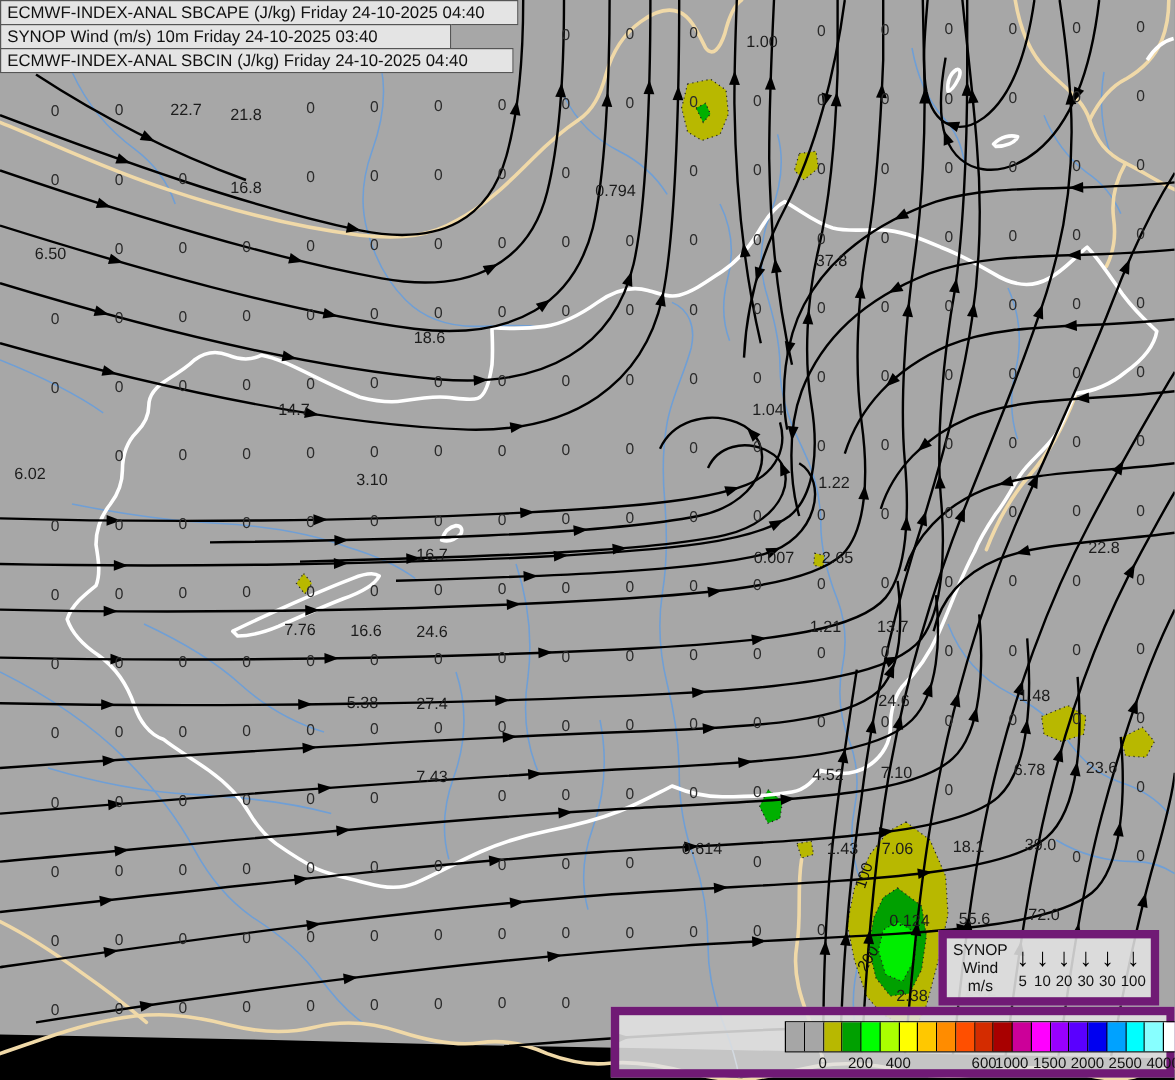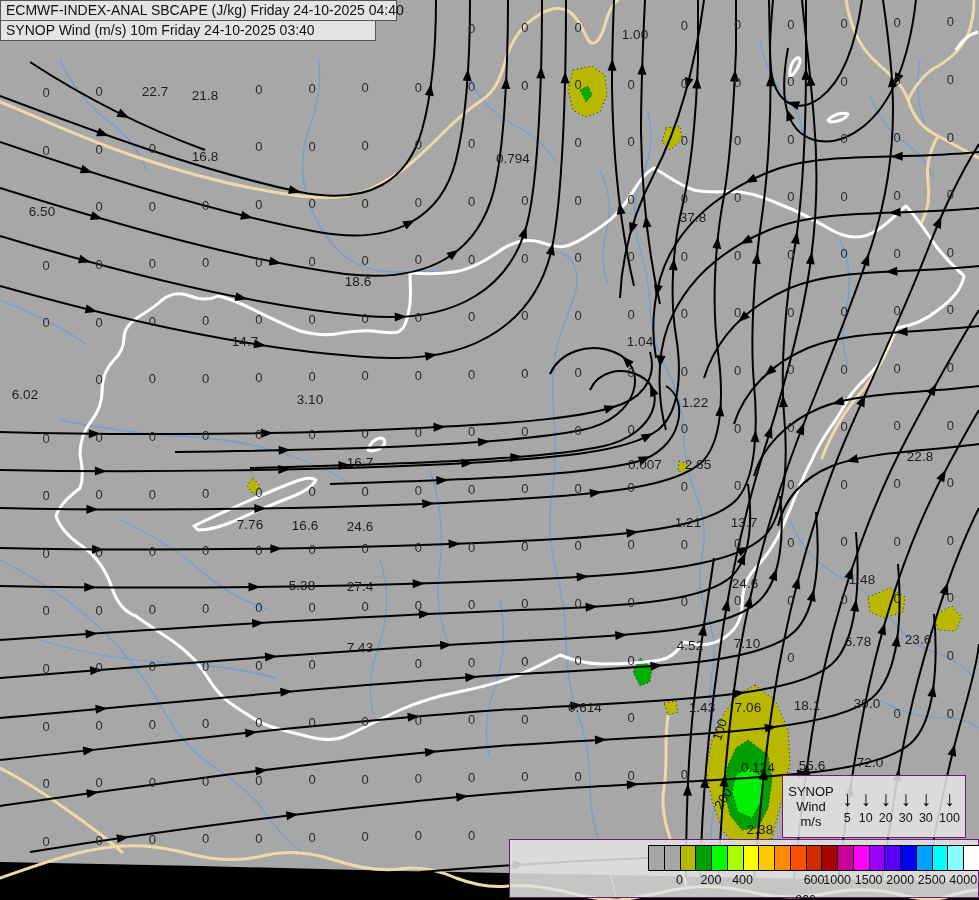--- a/index.html
+++ b/index.html
@@ -3,21 +3,21 @@
 <meta charset="utf-8">
 <style>
   html,body{margin:0;padding:0;background:#888;}
   #stage{position:relative;width:979px;height:900px;overflow:hidden;background:#a7a7a7;
          font-family:"Liberation Sans",sans-serif;}
   #mapsvg{position:absolute;left:0;top:0;}
   .titlebox{position:absolute;left:0;background:rgba(233,233,233,0.92);border:1px solid #555;
             box-sizing:border-box;height:21px;line-height:19px;padding-left:5px;
             font-size:14px;color:#111;white-space:nowrap;}
   .legend{position:absolute;box-sizing:border-box;background:rgba(226,226,226,0.87);
-          border:1px solid #701a75;}
+          border:7px solid #701a75;}
   #windlegend{left:782px;top:775px;width:184px;height:63px;display:flex;align-items:center;}
   .wl-title{width:56px;text-align:center;font-size:13px;color:#111;line-height:15px;}
   .wl-cols{flex:1;display:flex;justify-content:space-around;padding-right:2px;}
   .wl-col{display:flex;flex-direction:column;align-items:center;}
   .wl-arrow{font-size:21px;font-weight:bold;line-height:22px;color:#000;}
   .wl-num{font-size:12.5px;color:#111;margin-top:1px;}
   #capelegend{left:509px;top:839px;width:470px;height:59px;}
   .cl-title{position:absolute;left:0;top:4px;width:136px;text-align:center;
             font-size:12.5px;color:#111;line-height:16px;}
   #capestrip{position:absolute;left:138px;top:5px;height:24px;display:flex;
@@ -532,22 +532,23 @@
       <text x="748" y="712" fill="#1c1c1c" font-size="13.5px" text-anchor="middle">7.06</text>
       <text x="807" y="710" fill="#1c1c1c" font-size="13.5px" text-anchor="middle">18.1</text>
       <text x="867" y="708" fill="#1c1c1c" font-size="13.5px" text-anchor="middle">39.0</text>
       <text x="758" y="772" fill="#1c1c1c" font-size="13.5px" text-anchor="middle">0.124</text>
       <text x="812" y="770" fill="#1c1c1c" font-size="13.5px" text-anchor="middle">55.6</text>
       <text x="870" y="767" fill="#1c1c1c" font-size="13.5px" text-anchor="middle">72.0</text>
       <text x="760" y="834" fill="#1c1c1c" font-size="13.5px" text-anchor="middle">2.38</text>
       <text x="817" y="830" fill="#8a8a8a" font-size="13.5px" text-anchor="middle">24.2</text>
     </svg>
 
-  <div class="titlebox" style="top:0;width:397px;">ECMWF-INDEX-ANAL SBCAPE (J/kg) Friday 24-10-2025 04:40</div>
+  <div class="titlebox" style="top:0;width:432px;">ECMWF-INDEX-ANAL SBCAPE (J/kg) Friday 24-10-2025 04:40</div>
   <div class="titlebox" style="top:20px;width:376px;">SYNOP Wind (m/s) 10m Friday 24-10-2025 03:40</div>
+  <div class="titlebox" style="top:40px;width:428px;">ECMWF-INDEX-ANAL SBCIN (J/kg) Friday 24-10-2025 04:40</div>
 
   <div class="legend" id="windlegend">
     <div class="wl-title">
       <div>SYNOP</div>
       <div>Wind</div>
       <div>m/s</div>
     </div>
     <div class="wl-cols" id="wl-cols">
         <div class="wl-col">
           <div class="wl-arrow">↓</div>

